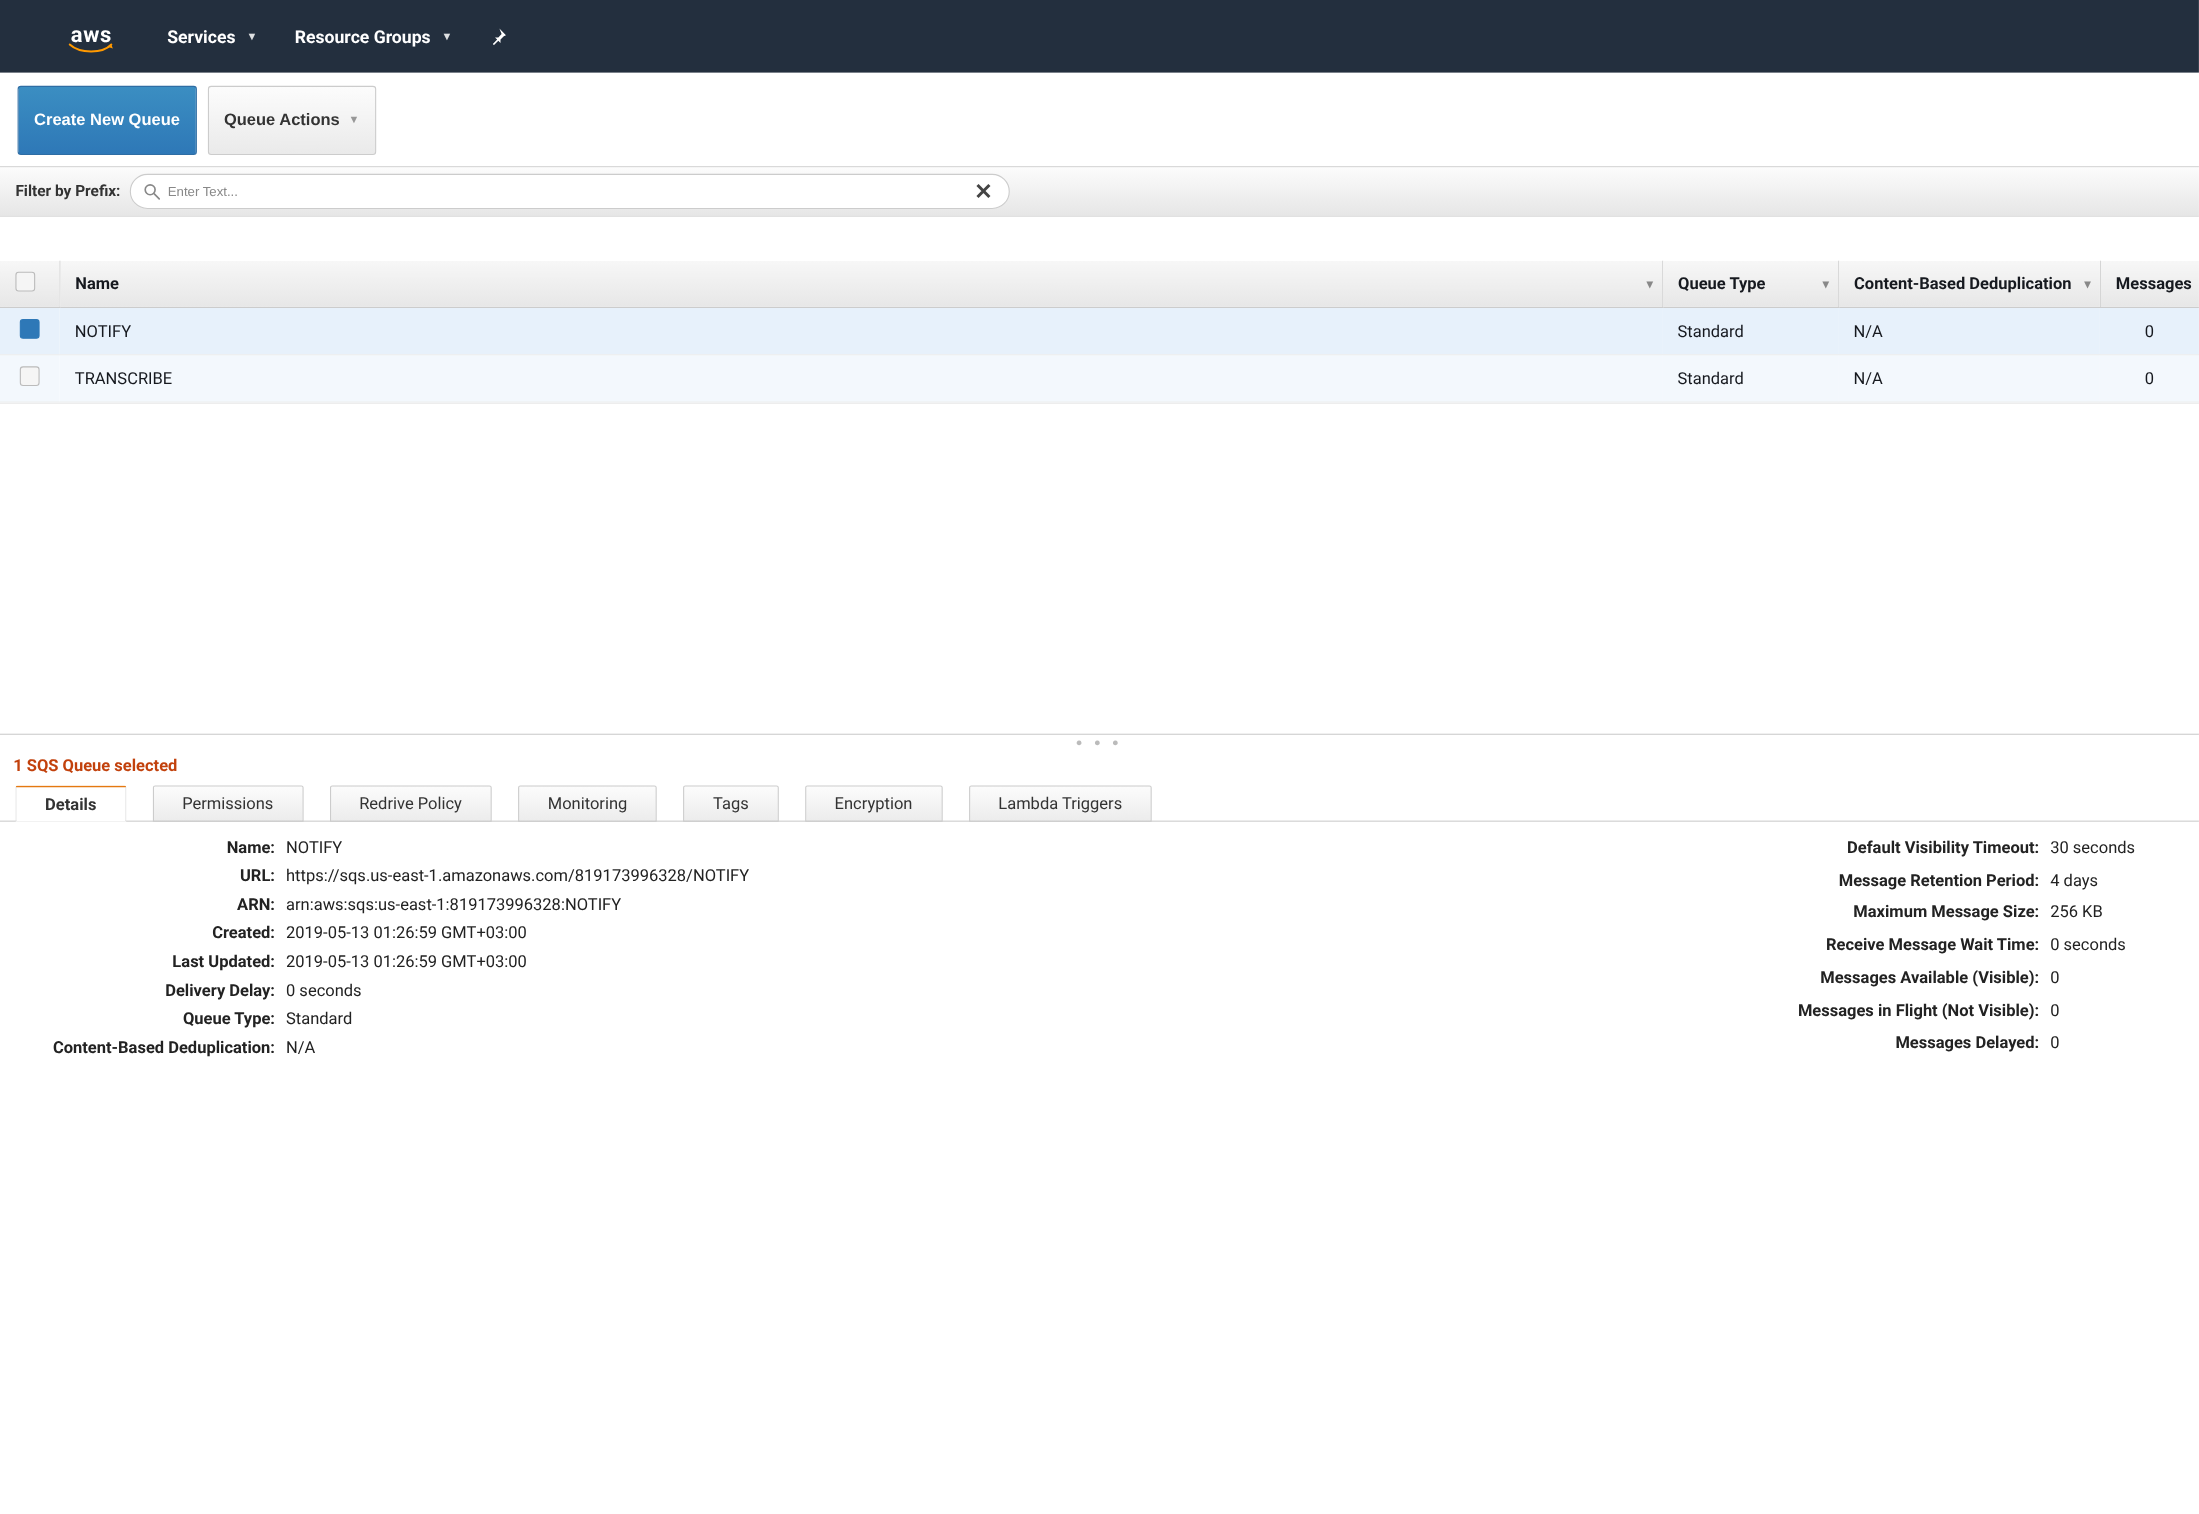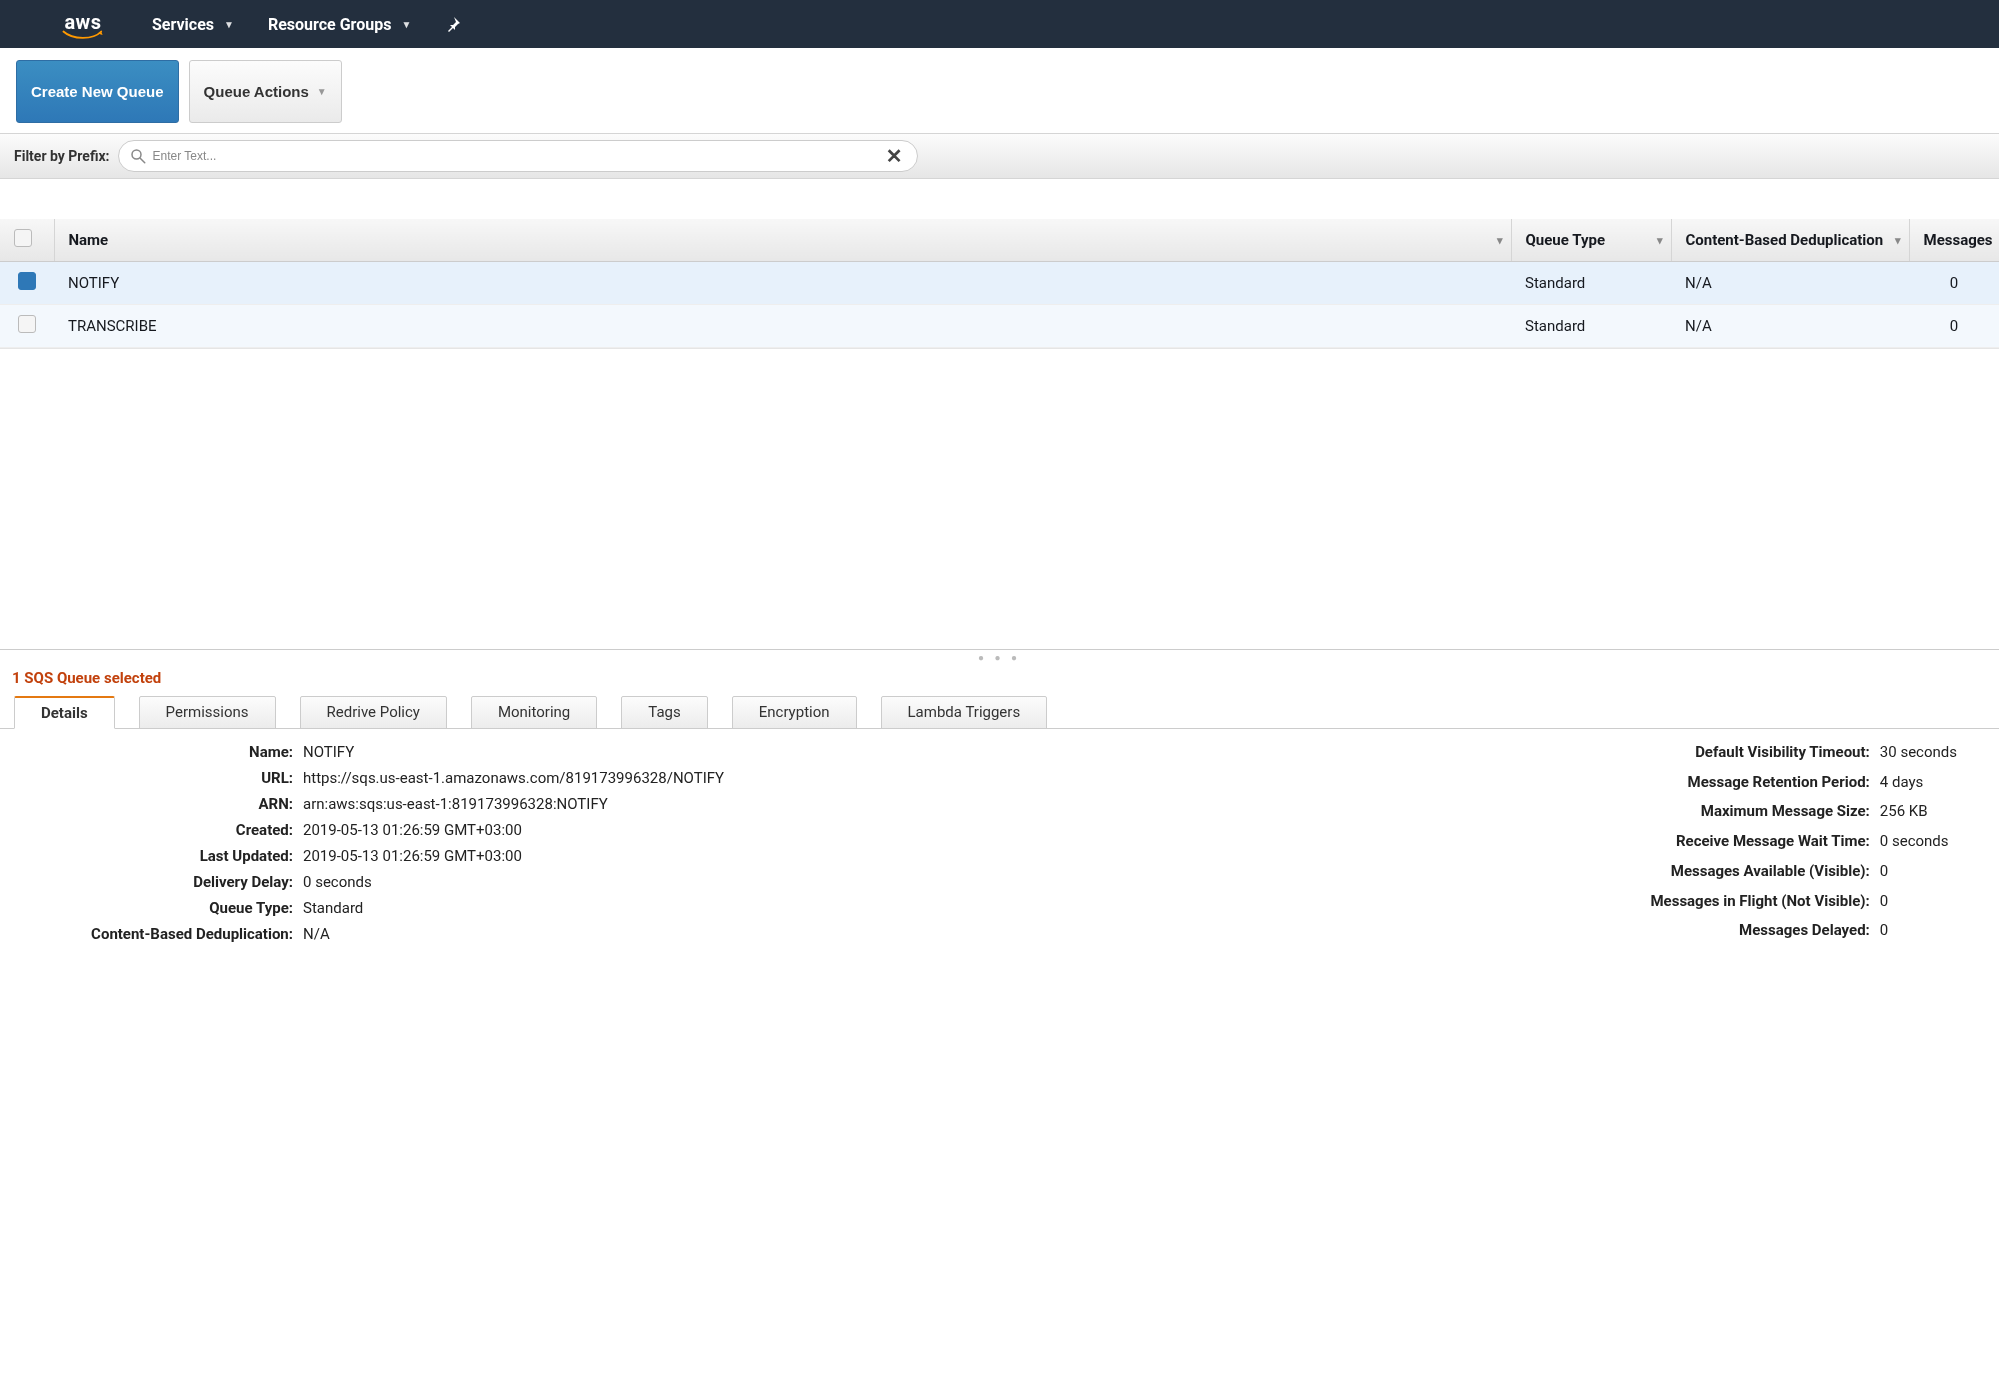--- a/index.html
+++ b/index.html
@@ -7,21 +7,21 @@
       font-family: "Amazon Ember", -apple-system, BlinkMacSystemFont, "Segoe UI", Roboto, Helvetica, Arial, sans-serif;
       font-size: 14px;
       color: #16191f;
       background: #fff;
       overflow-x: hidden;
     }
 
     
     .navbar {
       background: #232f3e;
-      height: 48px;
+      height: 66px;
       display: flex;
       align-items: center;
       padding: 0 62px;
       color: #fff;
     }
     .aws-logo {
       display: inline-flex;
       align-items: center;
       flex-direction: column;
       margin-right: 48px;
@@ -224,23 +224,22 @@
     }
     .tab.active {
       background: #fff;
       border-bottom: 1px solid #fff;
       font-weight: 700;
       border-top: 2px solid #e47911;
     }
 
     .details {
       display: flex;
-      padding: 14px 12px 30px 10px;
+      padding: 14px 28px 30px 10px;
       gap: 40px;
-      margin-left: 43px;
     }
     .dl {
       display: grid;
       grid-template-columns: 240px auto;
       row-gap: 8px;
       column-gap: 10px;
       font-size: 15px;
     }
     .dl .k {
       font-weight: 700;

